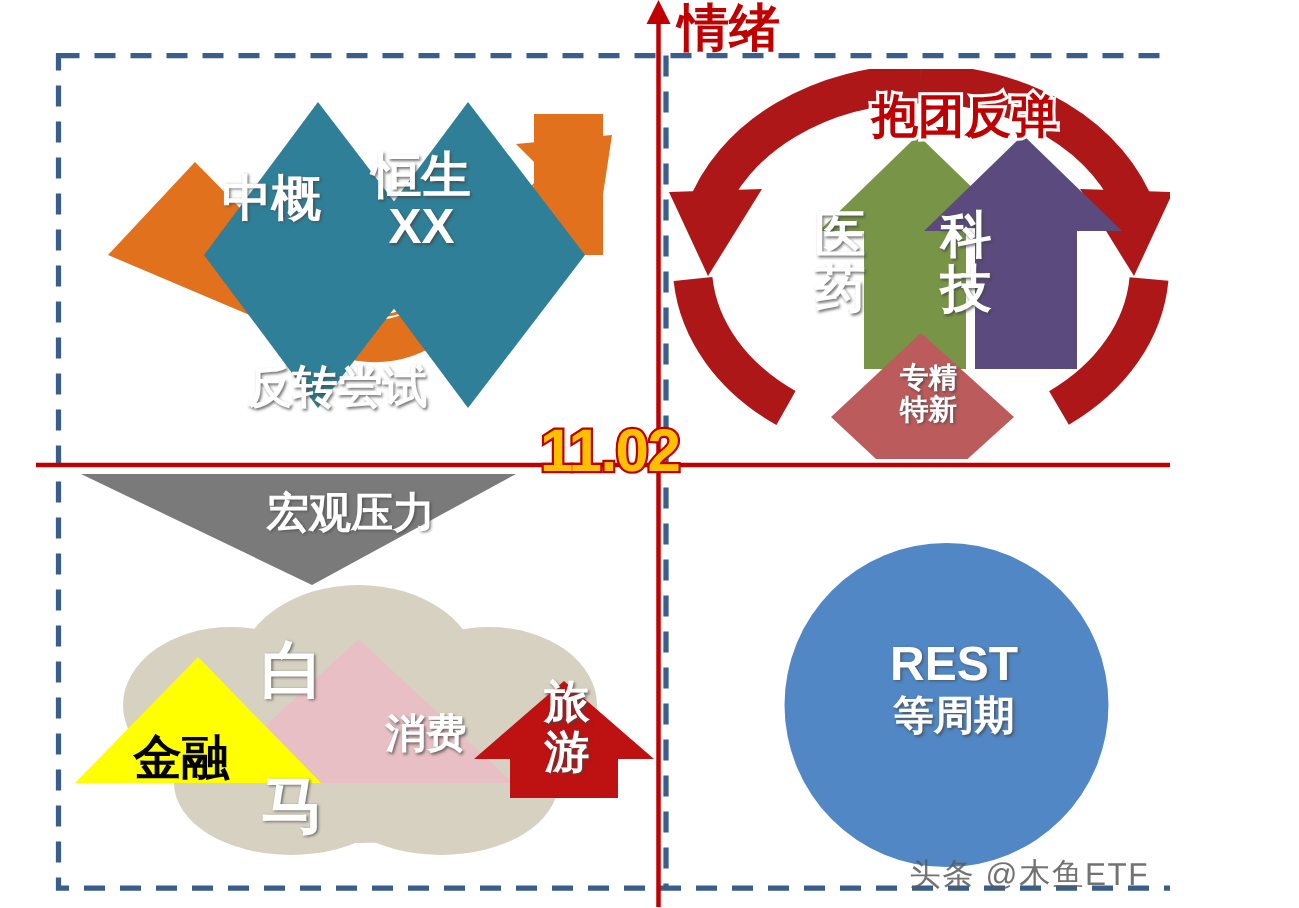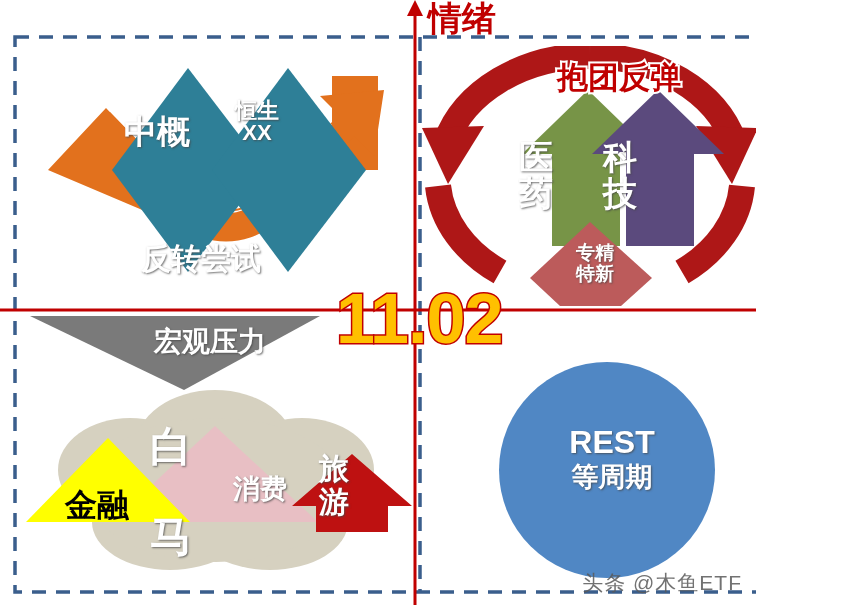--- a/index.html
+++ b/index.html
@@ -9,20 +9,21 @@
   }
   body {
     font-family: "Liberation Sans", "DejaVu Sans", sans-serif;
   }
   #stage {
     position: relative;
     width: 756px;
     height: 605px;
     background: #ffffff;
     overflow: hidden;
+    margin-left: 24px;
   }
   
   .axis-svg {
     position: absolute;
     left: 0;
     top: 0;
     width: 866px;
     height: 605px;
     pointer-events: none;
   }
@@ -45,21 +46,21 @@
   .axis-label-x {
     left: 798px;
     top: 272px;
     font-size: 30px;
   }
   
   .center-date {
     position: absolute;
     left: 336px;
     top: 279px;
-    font-size: 70px;
+    font-size: 40px;
     font-weight: bold;
     color: #FFC000;
     -webkit-text-stroke: 3px #C00000;
     paint-order: stroke fill;
     letter-spacing: -1px;
     z-index: 40;
   }
   
   .lbl {
     position: absolute;
@@ -136,21 +137,21 @@
 
     <polygon points="72,120 148,18 226,120 148,222" fill="#2E7F97"></polygon>
 
     <polygon points="172,120 248,18 326,120 248,222" fill="#2E7F97"></polygon>
 
     <polygon points="196,120 150,58 150,182" fill="#ffffff" opacity="0"></polygon>
   </svg>
 
   <div class="lbl lbl-white" style="left:112px; top:115px; width:90px; font-size:33px; line-height:1.02;">中概</div>
 
-  <div class="lbl lbl-white" style="left:212px; top:100px; width:90px; font-size:22px; line-height:1.02;">恒生
+  <div class="lbl lbl-white" style="left:212px; top:100px; width:90px; font-size:33px; line-height:1.02;">恒生
 XX</div>
 
   <div class="lbl lbl-white" style="left:106px; top:244px; width:190px; font-size:30px;">反转尝试</div>
 
   <svg class="shape-svg" style="left:420px; top:46px; width:340px; height:260px;" viewBox="0 0 340 260">
 
     <path d="M 170 10 A 150 118 0 0 0 26 96" fill="none" stroke="#AE1717" stroke-width="26"></path>
     <polygon points="2,82 64,80 28,138" fill="#AE1717"></polygon>
     <path d="M 18 140 A 150 118 0 0 0 80 226" fill="none" stroke="#AE1717" stroke-width="26"></path>
 
@@ -199,21 +200,21 @@
   <div class="lbl lbl-white" style="left:120px; top:328px; width:180px; font-size:28px;">宏观压力</div>
 
   <div class="lbl lbl-white" style="left:136px; top:426px; width:70px; font-size:42px;">白</div>
 
   <div class="lbl lbl-white" style="left:136px; top:516px; width:70px; font-size:42px;">马</div>
 
   <div class="lbl lbl-black" style="left:52px; top:489px; width:90px; font-size:32px;">金融</div>
 
   <div class="lbl lbl-white" style="left:225px; top:476px; width:70px; font-size:27px;">消费</div>
 
-  <div class="lbl lbl-white" style="left:309px; top:452px; width:50px; font-size:30px; line-height:1.1;">旅游</div>
+  <div class="lbl lbl-white" style="left:329px; top:452px; width:50px; font-size:30px; line-height:1.1;">旅游</div>
 
   <svg class="shape-svg" style="left:495px; top:362px; width:250px; height:220px;" viewBox="0 0 250 220">
     <circle cx="112" cy="108" r="108" fill="#5087C4"></circle>
   </svg>
 
   <div class="lbl lbl-white" style="left:552px; top:426px; width:120px; font-size:32px;">REST</div>
 
   <div class="lbl lbl-white" style="left:552px; top:464px; width:120px; font-size:27px;">等周期</div>
 
   <div class="watermark">头条 @木鱼ETF</div>

